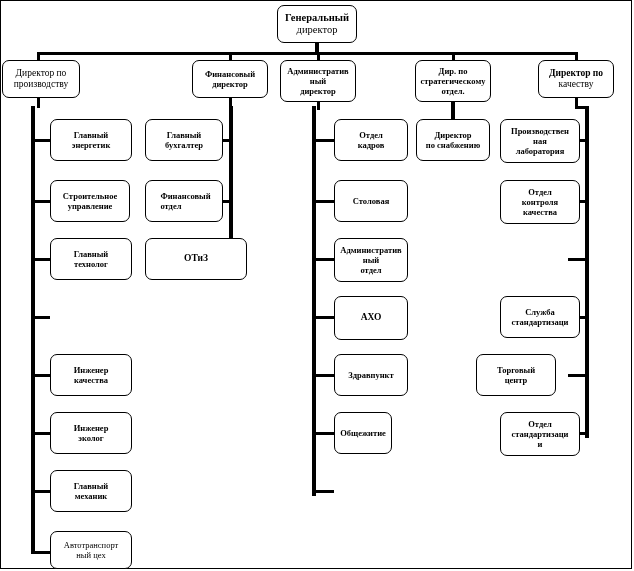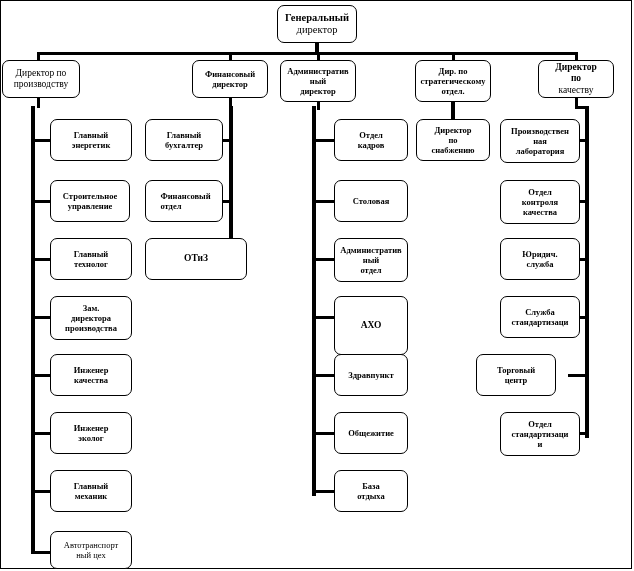--- a/index.html
+++ b/index.html
@@ -31,21 +31,21 @@
     box-sizing: border-box;
     border: 1px solid #000000;
     border-radius: 7px;
     background: #ffffff;
     display: flex;
     align-items: center;
     justify-content: center;
     text-align: center;
     line-height: 1.18;
     color: #000000;
-    padding: 1px 12px;
+    padding: 1px 6px;
     z-index: 3;
     overflow: hidden;
   }
   .node span {
     display: block;
     width: 100%;
   }
   .bold   { font-weight: bold; }
   .normal { font-weight: normal; }
   .fs9  { font-size: 8.5px; }
@@ -169,27 +169,20 @@
       <span class="bold">Строительное</span>
       <span class="bold">управление</span>
     </div>
   </div>
   <div class="node fs9" style="left:50px;top:238px;width:82px;height:42px;">
     <div>
       <span class="bold">Главный</span>
       <span class="bold">технолог</span>
     </div>
   </div>
-  <div class="node fs9" style="left:50px;top:296px;width:82px;height:44px;">
-    <div>
-      <span class="bold">Зам.</span>
-      <span class="bold">директора</span>
-      <span class="bold">производства</span>
-    </div>
-  </div>
   <div class="node fs9" style="left:50px;top:354px;width:82px;height:42px;">
     <div>
       <span class="bold">Инженер</span>
       <span class="bold">качества</span>
     </div>
   </div>
   <div class="node fs9" style="left:50px;top:412px;width:82px;height:42px;">
     <div>
       <span class="bold">Инженер</span>
       <span class="bold">эколог</span>
@@ -237,39 +230,33 @@
       <span class="bold">Столовая</span>
     </div>
   </div>
   <div class="node fs9" style="left:334px;top:238px;width:74px;height:44px;">
     <div>
       <span class="bold">Административ</span>
       <span class="bold">ный</span>
       <span class="bold">отдел</span>
     </div>
   </div>
-  <div class="node fs10" style="left:334px;top:296px;width:74px;height:59px;">
+  <div class="node fs10" style="left:334px;top:296px;width:74px;height:44px;">
     <div>
       <span class="bold">АХО</span>
     </div>
   </div>
   <div class="node fs9" style="left:334px;top:354px;width:74px;height:42px;">
     <div>
       <span class="bold">Здравпункт</span>
     </div>
   </div>
-  <div class="node fs9" style="left:334px;top:412px;width:74px;height:42px;">
+  <div class="node fs9" style="left:334px;top:412px;width:58px;height:42px;">
     <div>
       <span class="bold">Общежитие</span>
-    </div>
-  </div>
-  <div class="node fs9" style="left:334px;top:470px;width:74px;height:42px;">
-    <div>
-      <span class="bold">База</span>
-      <span class="bold">отдыха</span>
     </div>
   </div>
 
   <div class="node fs9" style="left:416px;top:119px;width:74px;height:42px;">
     <div>
       <span class="bold">Директор</span>
       <span class="bold">по снабжению</span>
     </div>
   </div>
 
@@ -280,26 +267,20 @@
       <span class="bold">лаборатория</span>
     </div>
   </div>
   <div class="node fs9" style="left:500px;top:180px;width:80px;height:44px;">
     <div>
       <span class="bold">Отдел</span>
       <span class="bold">контроля</span>
       <span class="bold">качества</span>
     </div>
   </div>
-  <div class="node fs9" style="left:500px;top:238px;width:80px;height:42px;">
-    <div>
-      <span class="bold">Юридич.</span>
-      <span class="bold">служба</span>
-    </div>
-  </div>
   <div class="node fs9" style="left:500px;top:296px;width:80px;height:42px;">
     <div>
       <span class="bold">Служба</span>
       <span class="bold">стандартизаци</span>
     </div>
   </div>
   <div class="node fs9" style="left:476px;top:354px;width:80px;height:42px;">
     <div>
       <span class="bold">Торговый</span>
       <span class="bold">центр</span>

